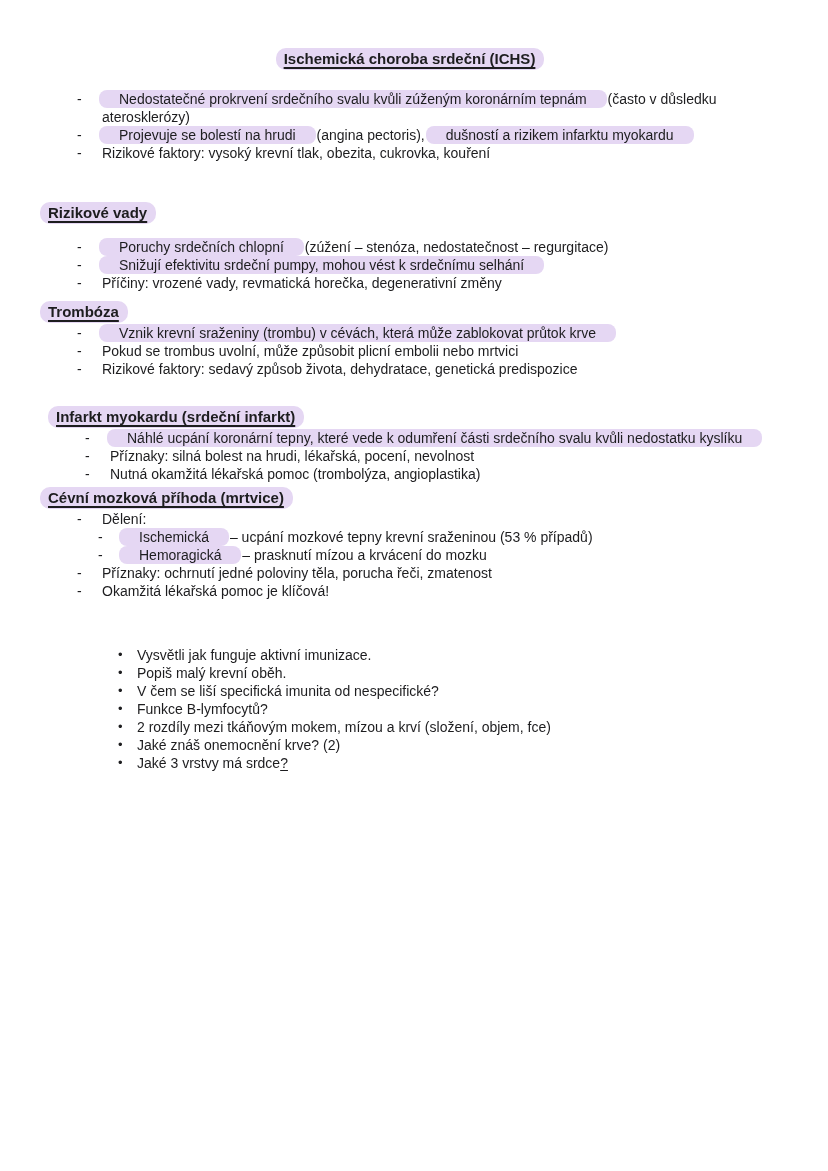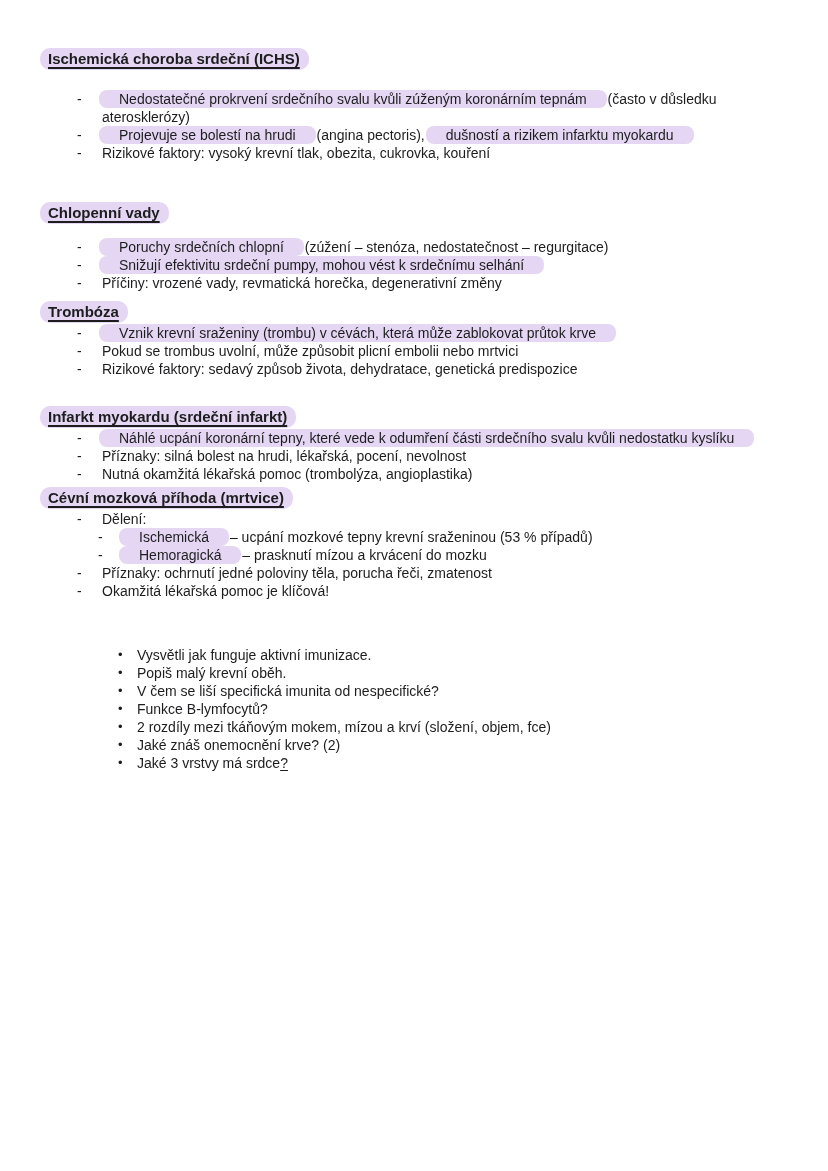--- a/index.html
+++ b/index.html
@@ -15,25 +15,25 @@
     padding: 48px 48px 0 48px;
     overflow: hidden;
     font-family: "Liberation Sans", sans-serif;
     font-size: 14px;
     line-height: 18px;
     color: var(--ink);
   }
   .section { margin: 0; }
   .s1 { margin-top: 40px; }
   .s2 { margin-top: 9px; }
-  .s3 { margin-top: 28px; }
+  .s3 { margin-top: 28px; margin-left: 8px; }
   .s4 { margin-top: 4px; }
 
   .hrow { margin: 0; }
-  .s0 .hrow { margin-bottom: 20px; }
+  .s0 .hrow { margin-bottom: 20px; text-align: center; }
   .s1 .hrow { margin-bottom: 14px; }
   .s2 .hrow, .s3 .hrow, .s4 .hrow { margin-bottom: 1px; }
 
   .heading {
     display: inline-block;
     font-size: 15px;
     font-weight: 700;
     line-height: 19px;
     color: var(--ink);
     text-decoration: underline;
@@ -90,21 +90,21 @@
     <div class="li-text"><span class="seg hl">Projevuje se bolestí na hrudi</span><span class="seg"> (angina pectoris), </span><span class="seg hl">dušností a rizikem infarktu myokardu</span></div>
   </div>
   <div class="li l1">
     <span class="marker">-</span>
     <div class="li-text"><span class="seg">Rizikové faktory: vysoký krevní tlak, obezita, cukrovka, kouření</span></div>
   </div>
 </div>
 
 <div class="section s1">
   <div class="hrow">
-    <span class="heading">Chlopenní vady</span>
+    <span class="heading">Rizikové vady</span>
   </div>
   <div class="li l1">
     <span class="marker">-</span>
     <div class="li-text"><span class="seg hl">Poruchy srdečních chlopní</span><span class="seg"> (zúžení – stenóza, nedostatečnost – regurgitace)</span></div>
   </div>
   <div class="li l1">
     <span class="marker">-</span>
     <div class="li-text"><span class="seg hl">Snižují efektivitu srdeční pumpy, mohou vést k srdečnímu selhání</span></div>
   </div>
   <div class="li l1">

